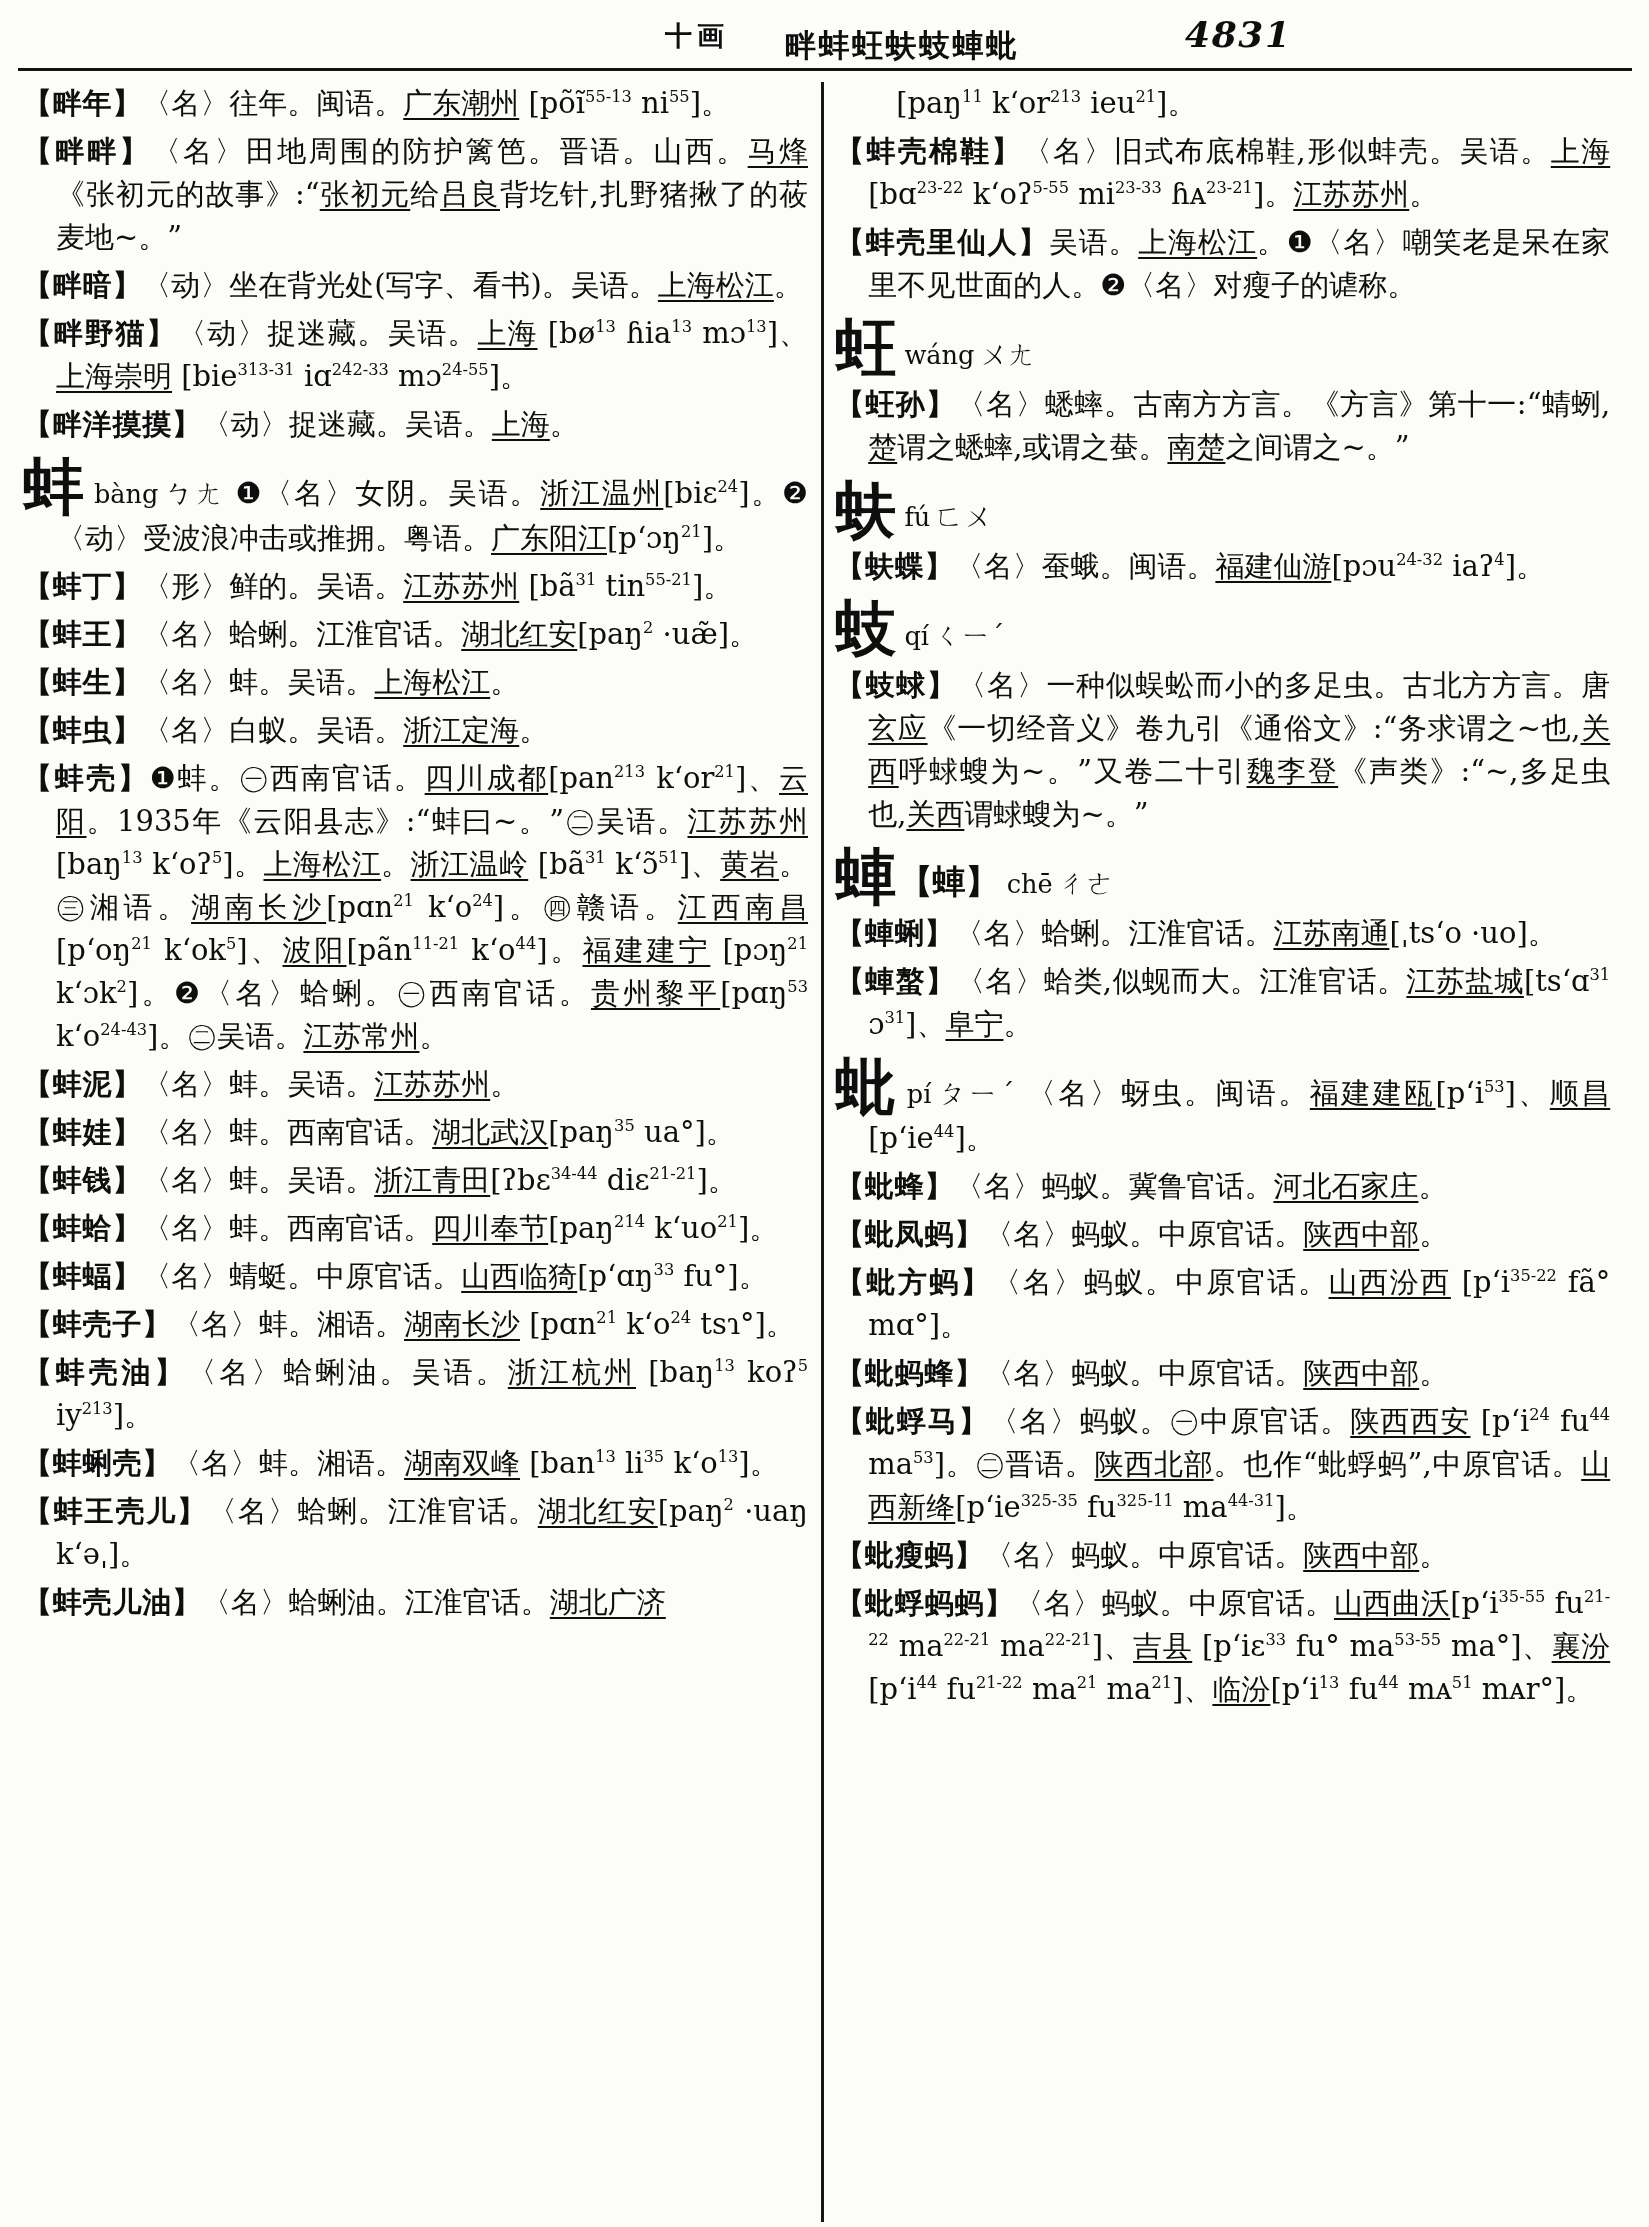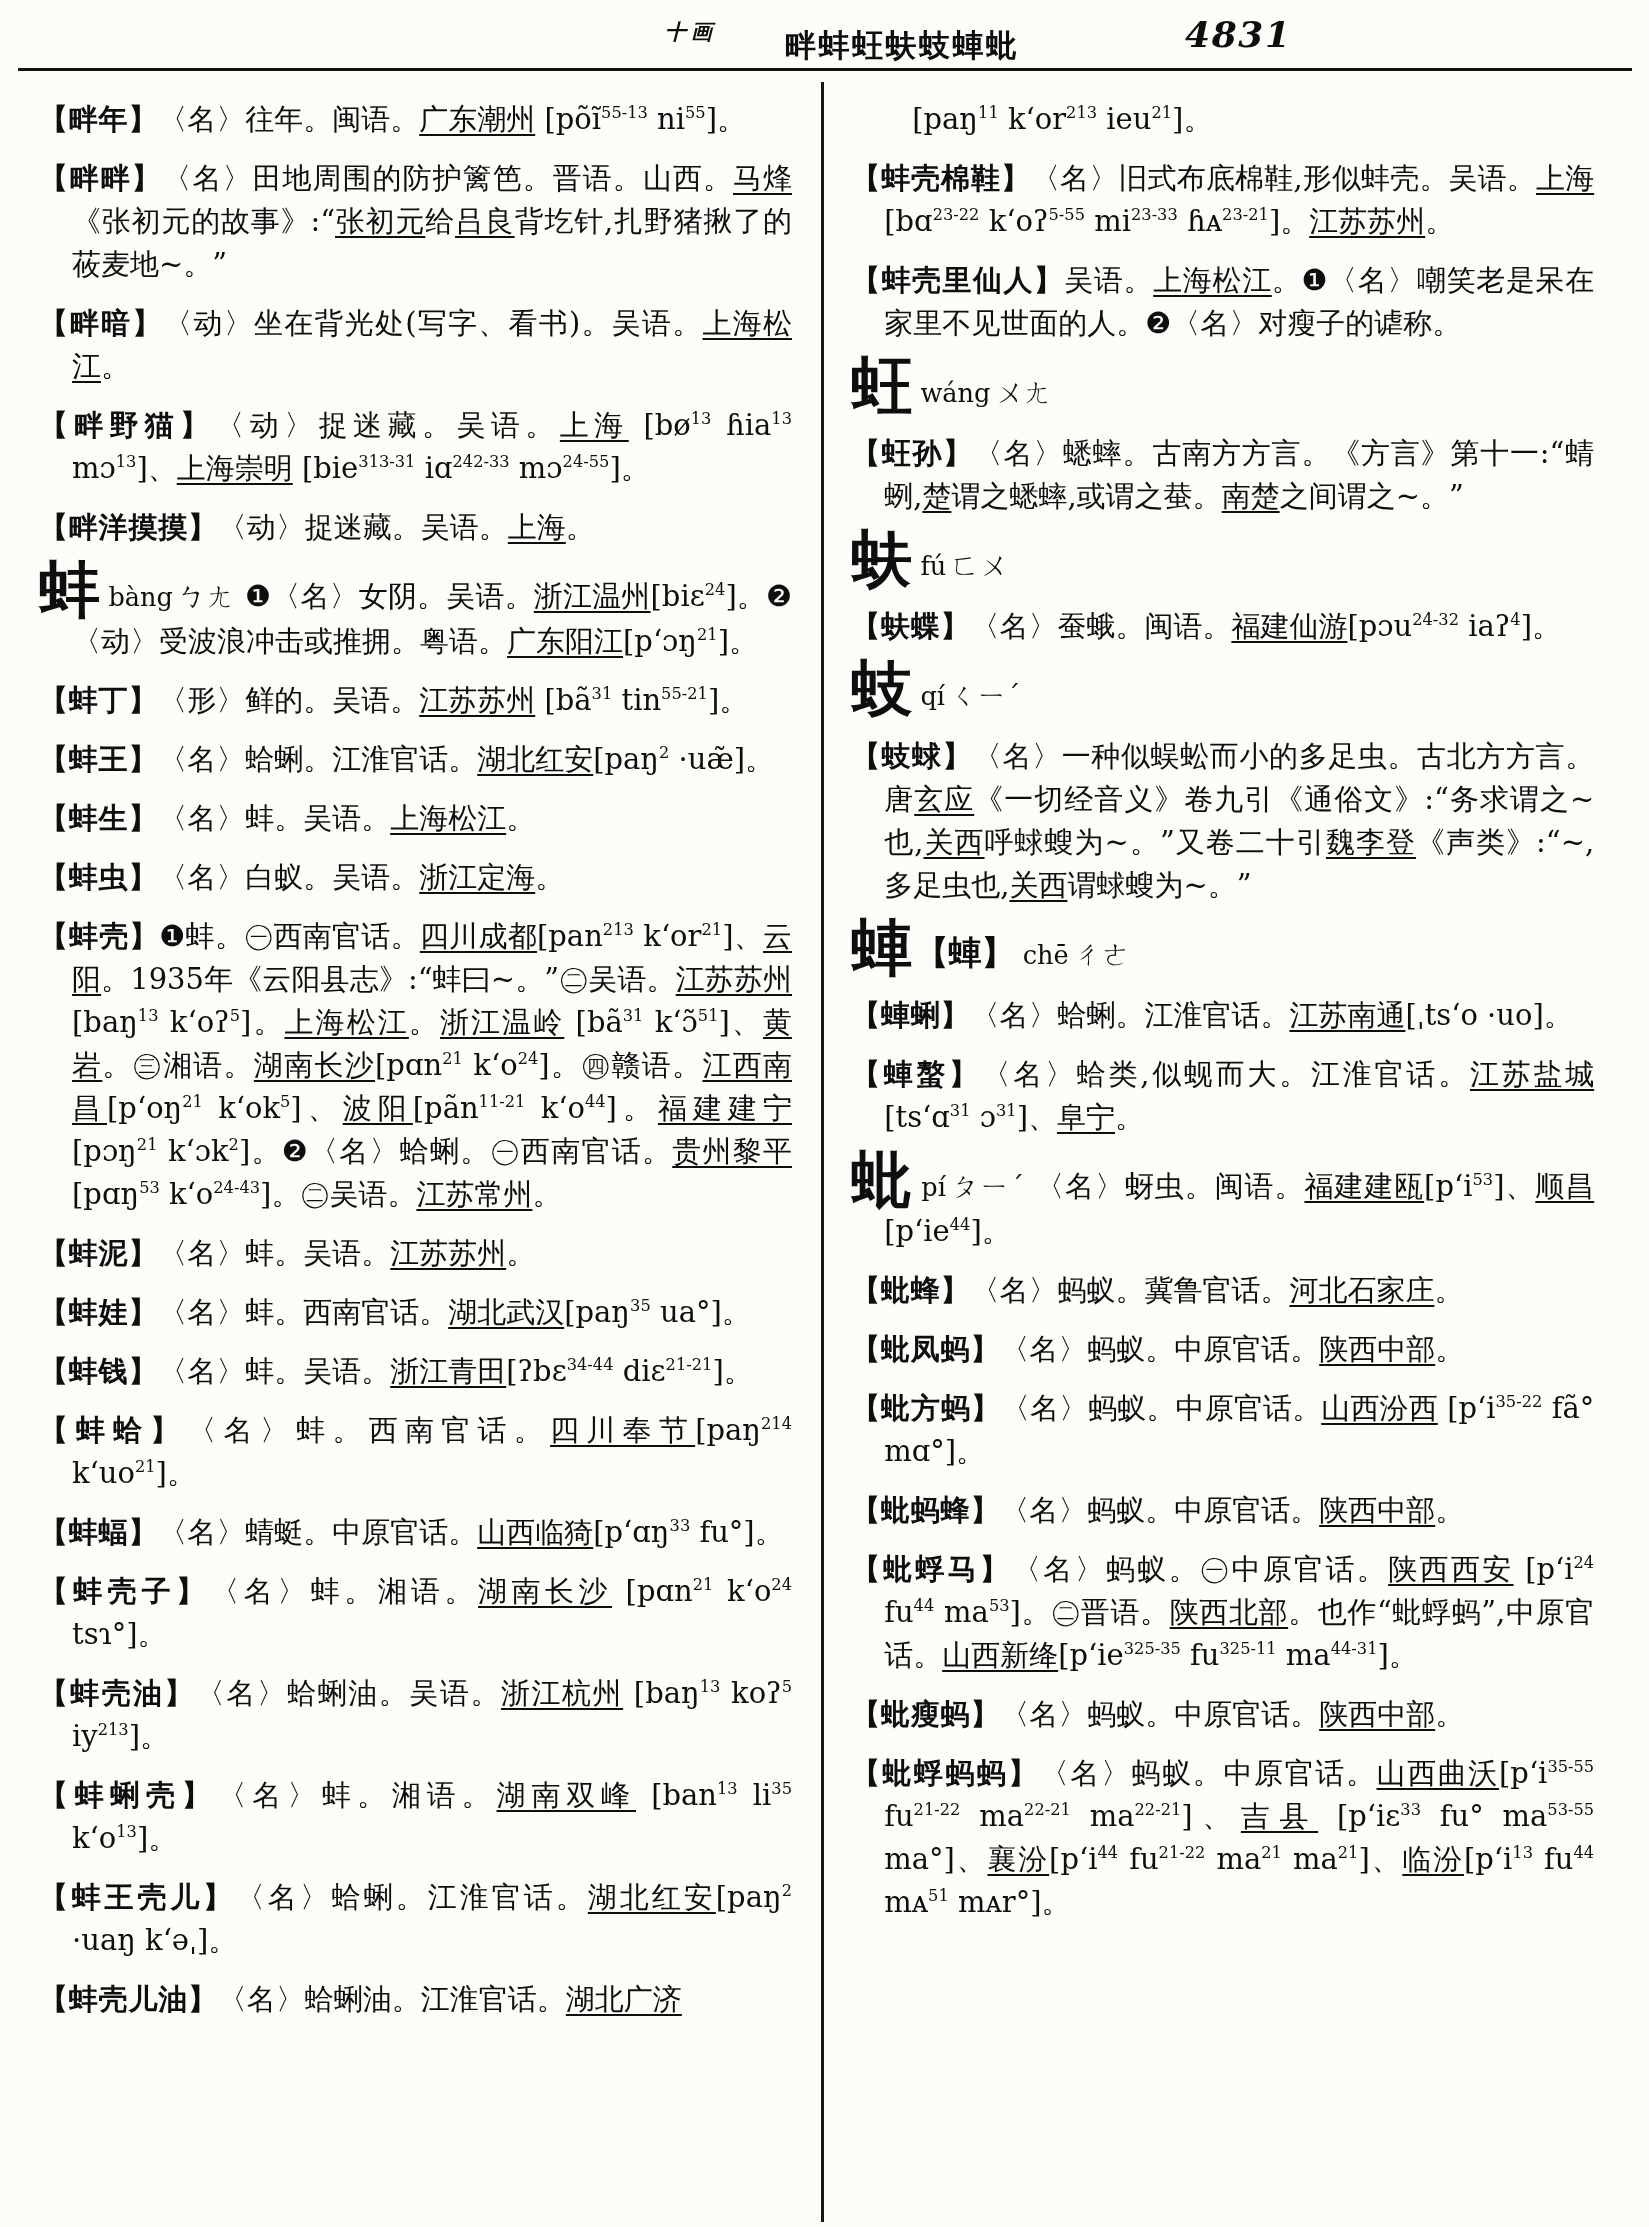--- a/index.html
+++ b/index.html
@@ -3,29 +3,29 @@
 <meta charset="utf-8">
 <style>
   html,body{margin:0;padding:0;}
   body{
     width:1650px;height:2227px;position:relative;
     background:#fcfcf9;color:#0e0e0e;
     font-family:"DejaVu Serif","Liberation Serif",serif;
     overflow:hidden;
   }
   .header{position:absolute;top:13.2px;left:0;width:100%;height:49px;font-weight:bold;}
-  .hdr-section{position:absolute;left:665px;top:5px;font-size:21px;letter-spacing:5px;font-style:italic;}
+  .hdr-section{position:absolute;left:665px;top:5px;font-size:27px;letter-spacing:5px;}
   .hdr-chars{position:absolute;left:785px;top:12px;font-size:31px;letter-spacing:2.5px;}
   .hdr-page{position:absolute;left:1185px;top:0px;font-size:36px;font-style:italic;letter-spacing:1.6px;}
   .toprule{position:absolute;top:68px;left:18px;right:18px;height:3.3px;background:#141414;}
   .columns{position:absolute;top:82px;left:23px;right:18px;bottom:5px;display:flex;}
   .col{width:785px;}
   .col.right{width:775px;}
   .divider{width:2.5px;background:#161616;margin:0 11.5px 0 13.2px;align-self:stretch;}
-  p{margin:16px;}
+  p{margin:0;}
   .entry,.headblock,.cont{
     font-size:29px;line-height:43px;text-align:justify;
     margin-bottom:5px;
   }
   .entry{padding-left:33px;text-indent:-33px;}
   .cont{padding-left:61px;}
   .headblock{padding-left:33px;text-indent:-33px;margin-top:10px;}
   .hw{font-weight:bold;letter-spacing:0.8px;}
   .bigchar{font-size:61px;line-height:1;font-weight:bold;vertical-align:-5px;letter-spacing:0;}
   .trad{font-weight:bold;font-size:33px;margin-left:3.3px;}

